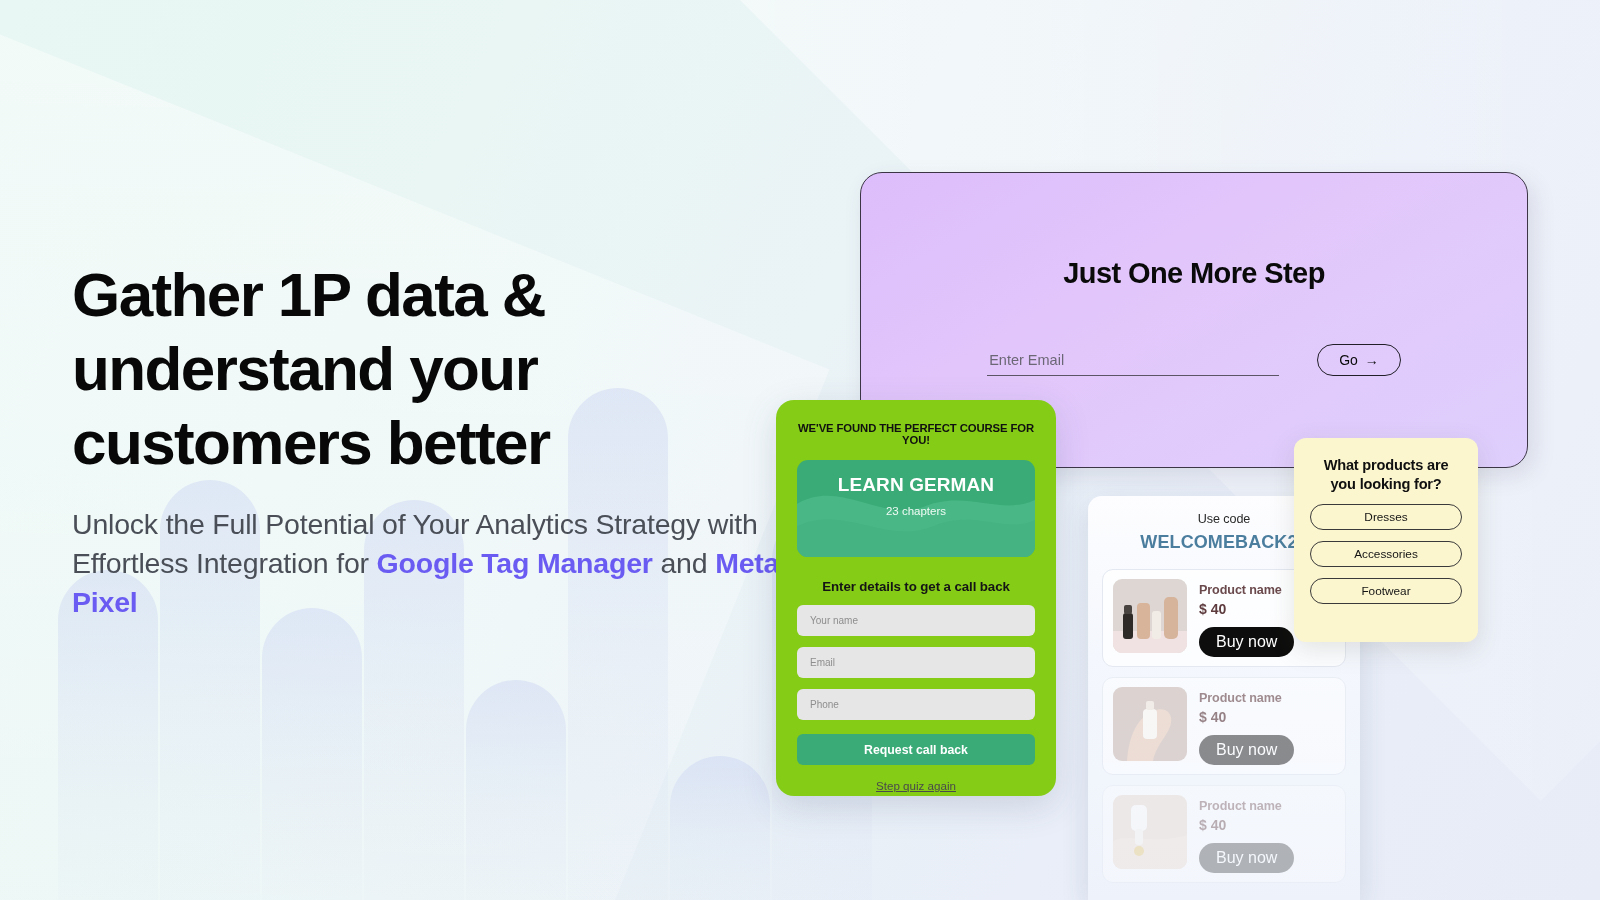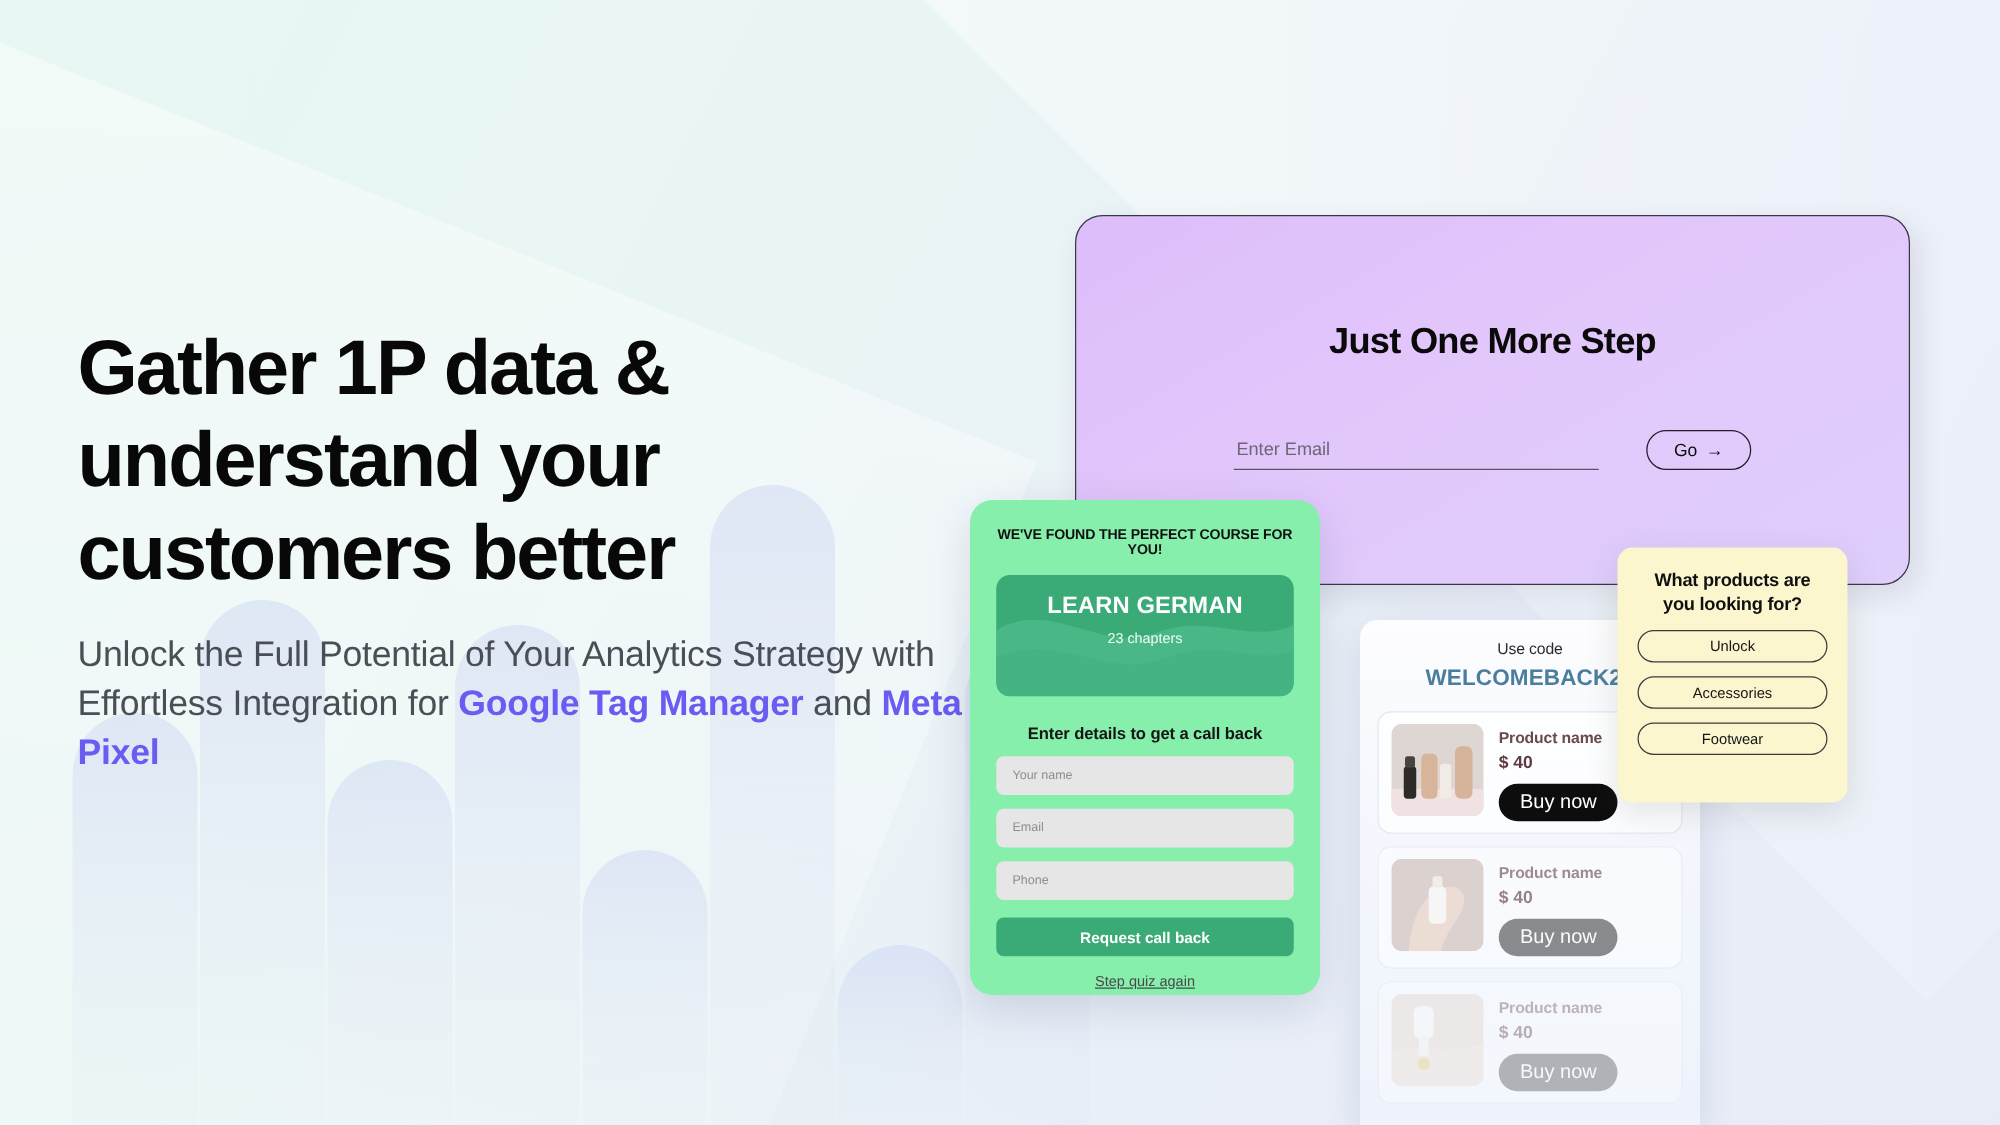--- a/index.html
+++ b/index.html
@@ -34,21 +34,21 @@
   }
   
   #bars { position: absolute; left: 0; bottom: 0; width: 900px; height: 640px; }
   .bar {
     position: absolute; bottom: 0;
     border-radius: 60px 60px 0 0;
     background: linear-gradient(180deg, rgba(198,208,242,0.42) 0%, rgba(205,214,240,0.20) 55%, rgba(210,218,240,0.07) 100%);
   }
 
   
-  #hero-copy { position: absolute; left: 62px; top: 258px; width: 740px; }
+  #hero-copy { position: absolute; left: 72px; top: 258px; width: 740px; }
   #headline {
     font-size: 62px;
     font-weight: 700;
     line-height: 1.19;
     letter-spacing: -1.6px;
     color: #080808;
   }
   #subhead {
     margin-top: 26px;
     font-size: 28.5px;
@@ -101,21 +101,21 @@
     font-family: "Liberation Sans", sans-serif;
     font-size: 14px; font-weight: 500; color: #0b0b0b;
     cursor: pointer;
   }
 
   
   #course-card {
     position: absolute;
     left: 776px; top: 400px;
     width: 280px; height: 396px;
-    background: #86efac;
+    background: #84cc16;
     border-radius: 18px;
     box-shadow: 0 10px 34px rgba(60,70,110,0.17);
     padding: 22px 21px 0;
     z-index: 6;
   }
   #course-kicker {
     text-align: center;
     font-size: 11.3px; font-weight: 700;
     letter-spacing: -0.1px;
     color: #101010;
@@ -344,17 +344,17 @@
           </svg>
         </div>
         <div class="prod-info"><div class="prod-name">Product name</div><div class="prod-price">$ 40</div><button class="buy-button">Buy now</button></div>
       </div>
     </div>
 </div>
 
 <div id="quiz-card">
   <div id="quiz-question">What products are you looking for?</div>
   <div id="quiz-options">
-      <button class="quiz-option">Unlock</button>
+      <button class="quiz-option">Dresses</button>
       <button class="quiz-option">Accessories</button>
       <button class="quiz-option">Footwear</button>
     </div>
 </div>
 
 </body></html>

